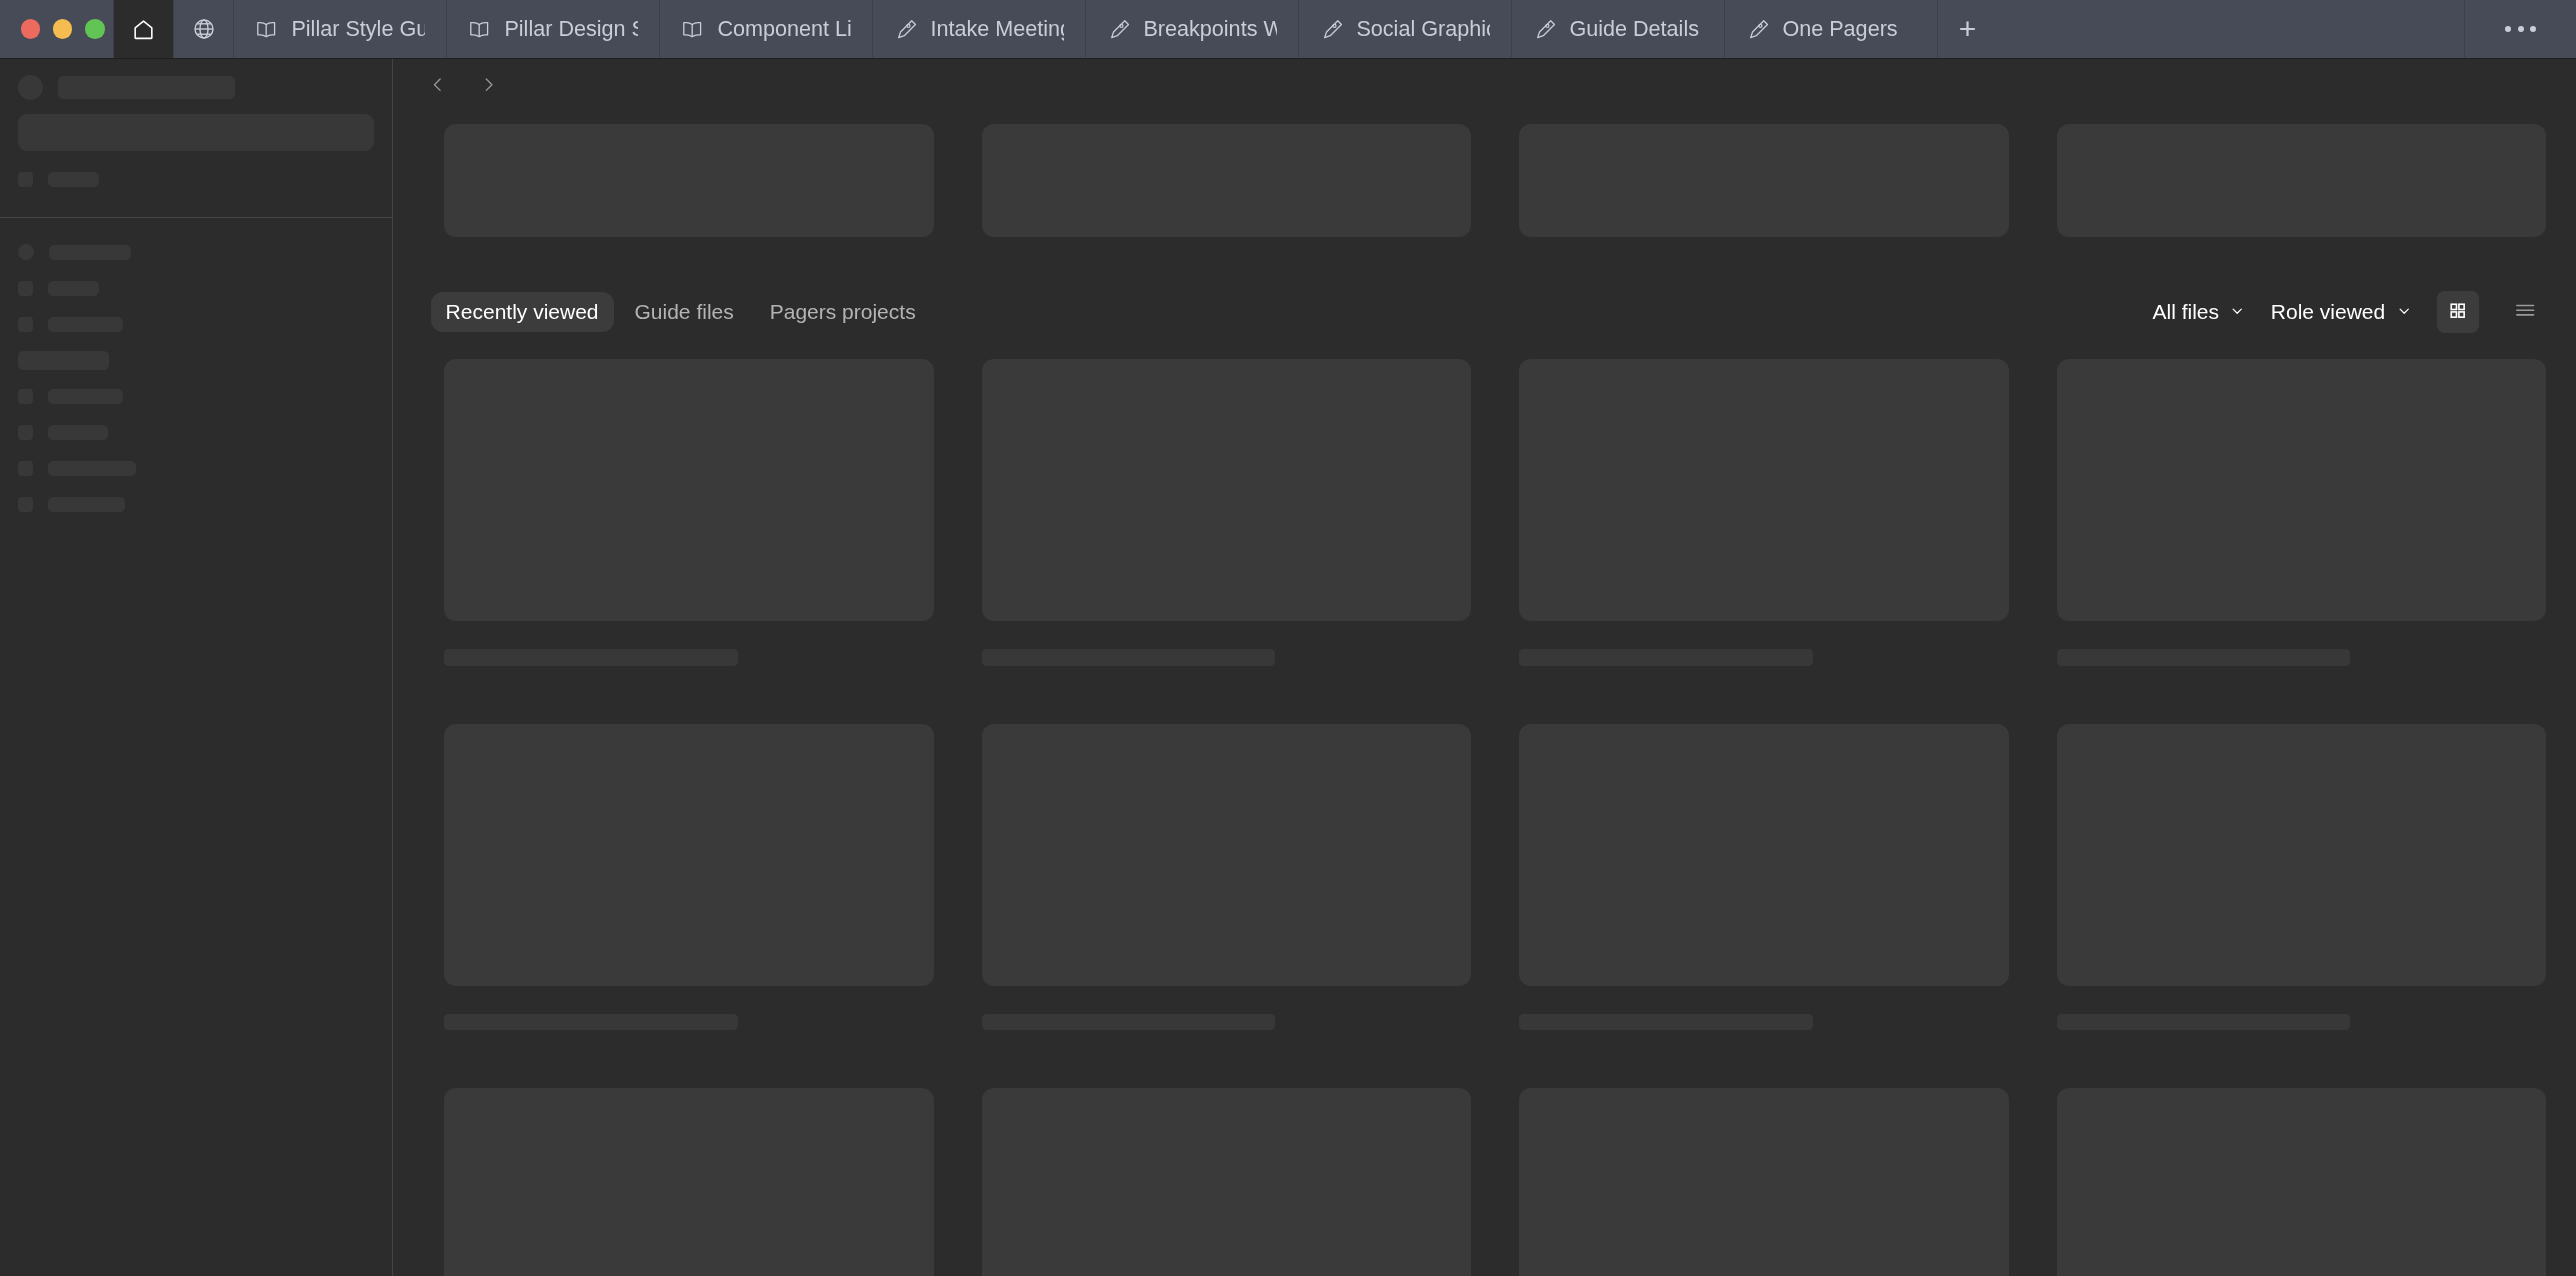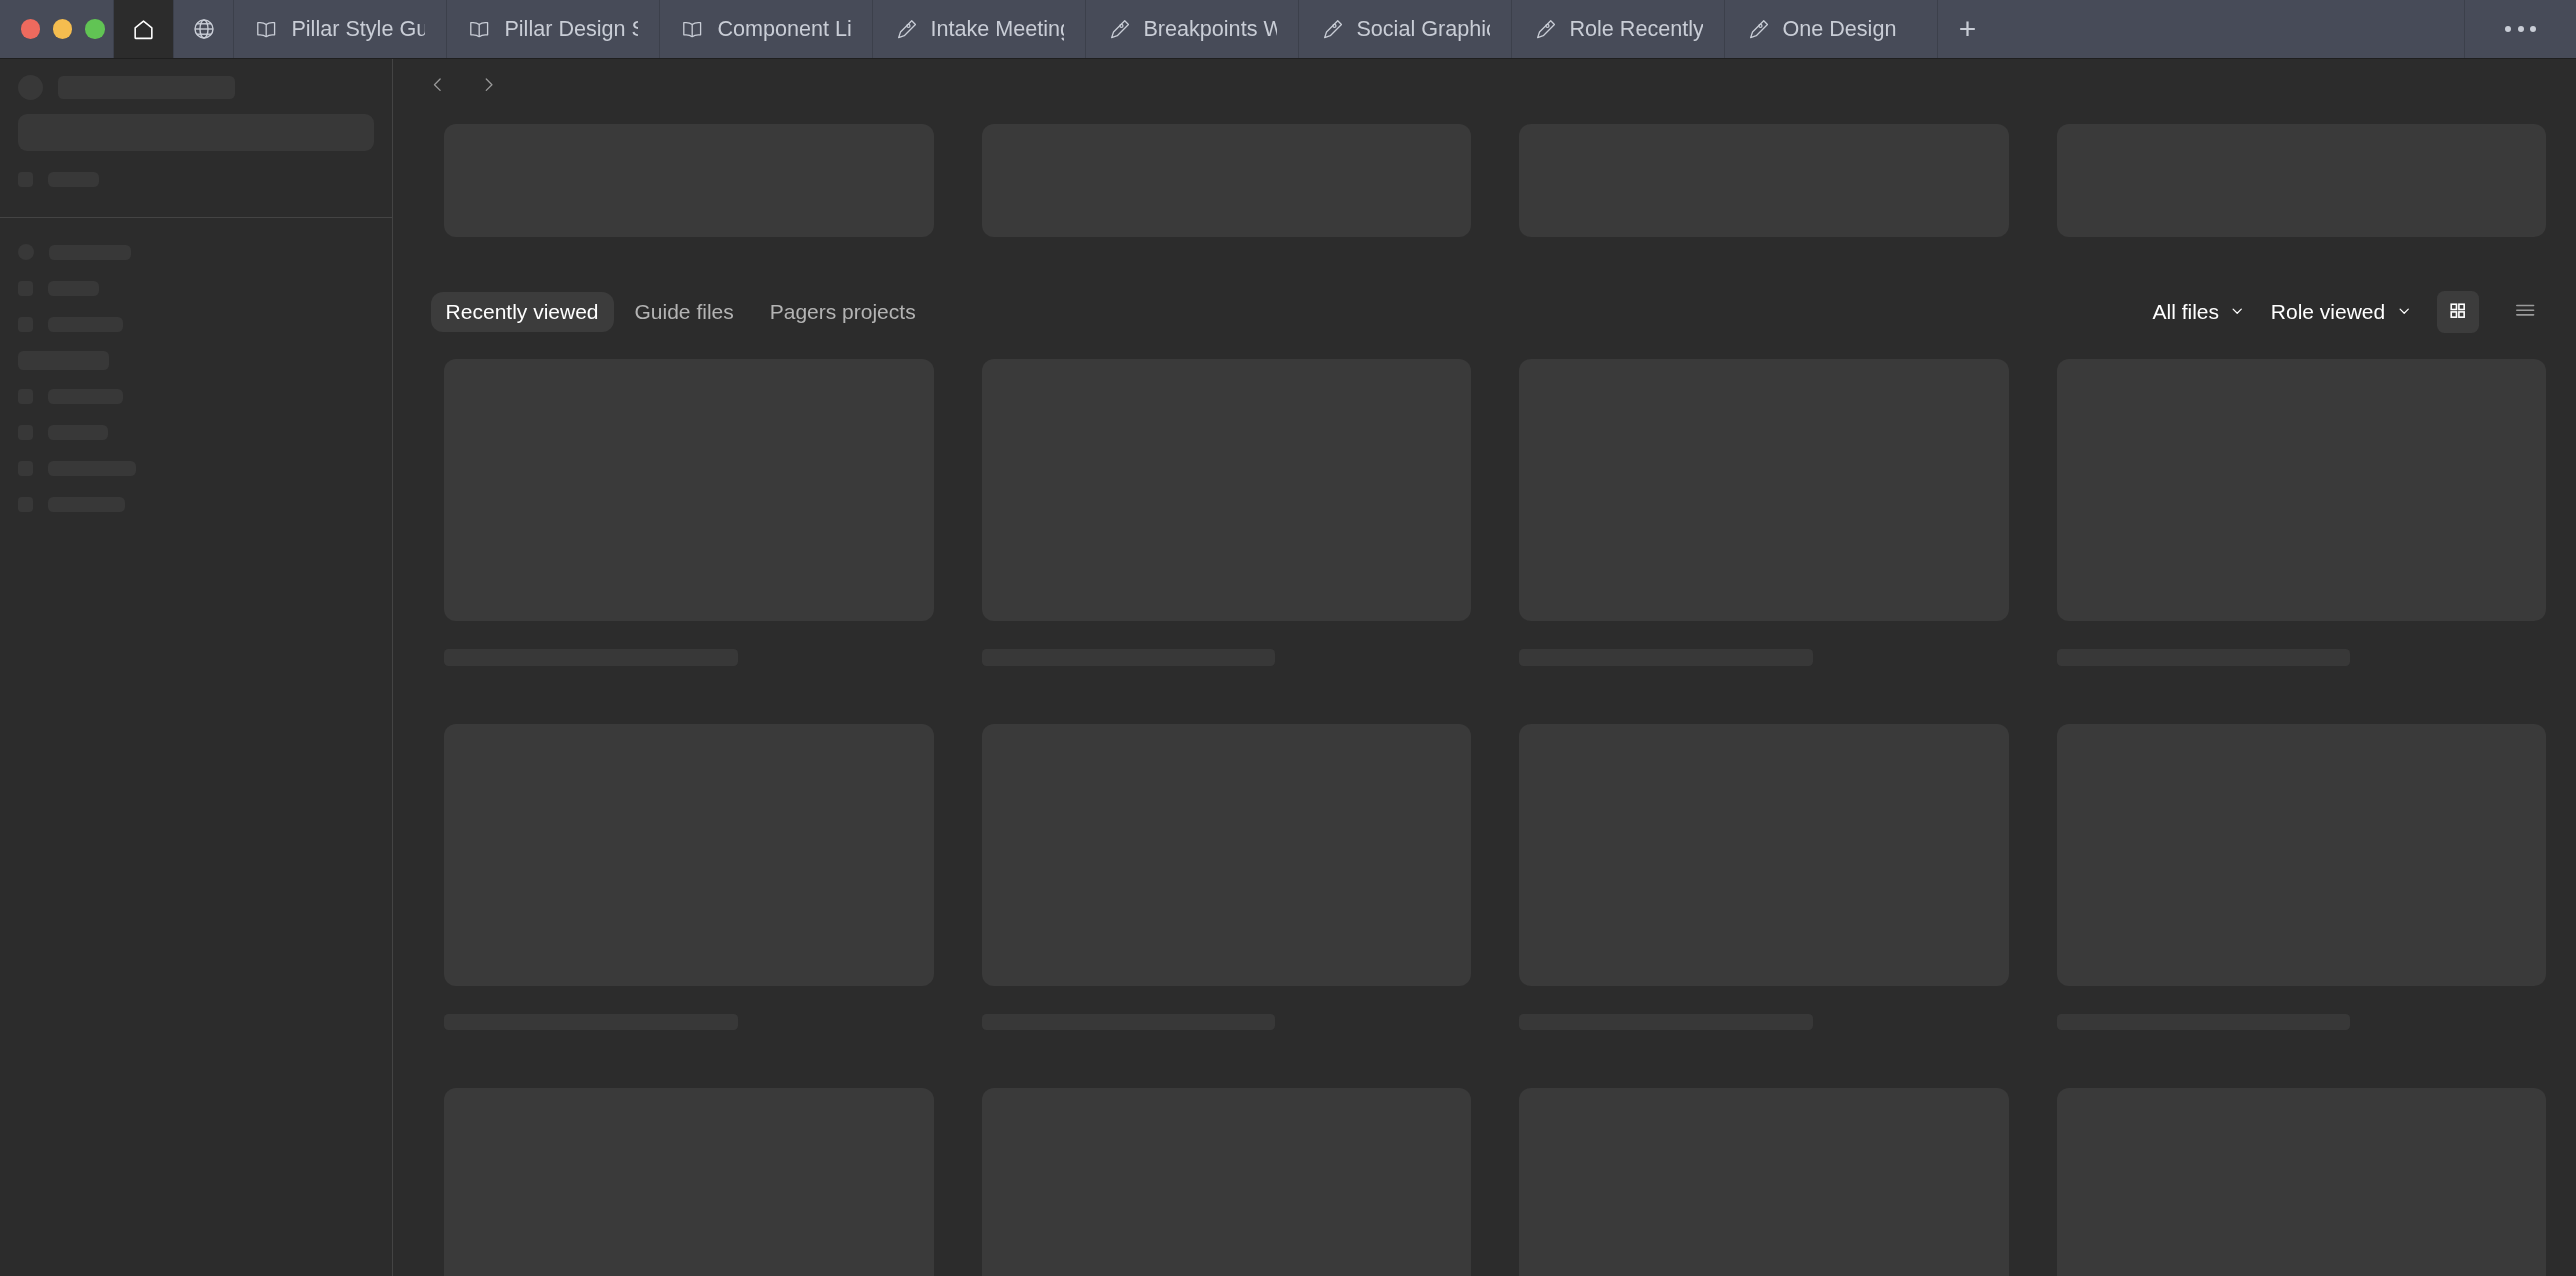--- a/index.html
+++ b/index.html
@@ -263,31 +263,31 @@
     <span class="tlabel">Social Graphics</span>
   </div>
 
   <div class="tab named">
     <span class="ticon">
       <svg width="22.4" height="22.4" viewBox="0 0 24 24" fill="none" stroke="#c9cdd6" stroke-width="1.4" stroke-linejoin="round">
         <path d="M19 3 7 15l-2 6 6-2L23 7z"></path>
         <circle cx="15.5" cy="8.5" r="1.6"></circle>
       </svg>
     </span>
-    <span class="tlabel">Role Recently</span>
+    <span class="tlabel">Guide Details</span>
   </div>
 
   <div class="tab named">
     <span class="ticon">
       <svg width="22.4" height="22.4" viewBox="0 0 24 24" fill="none" stroke="#c9cdd6" stroke-width="1.4" stroke-linejoin="round">
         <path d="M19 3 7 15l-2 6 6-2L23 7z"></path>
         <circle cx="15.5" cy="8.5" r="1.6"></circle>
       </svg>
     </span>
-    <span class="tlabel">One Design</span>
+    <span class="tlabel">One Pagers</span>
   </div>
 
   <div class="tab plus">
     <span>+</span>
   </div>
 
   <div class="tab filler"></div>
 
   <div class="tab more">
     <span class="dots">

